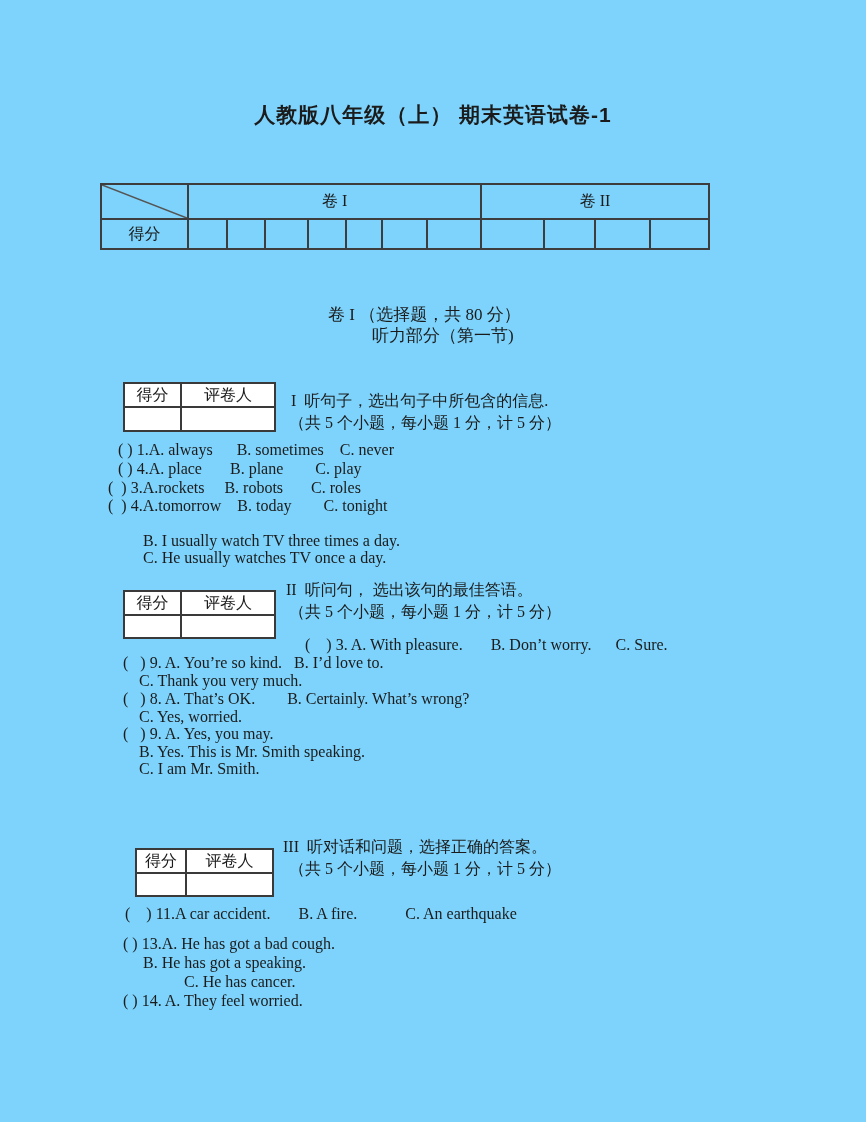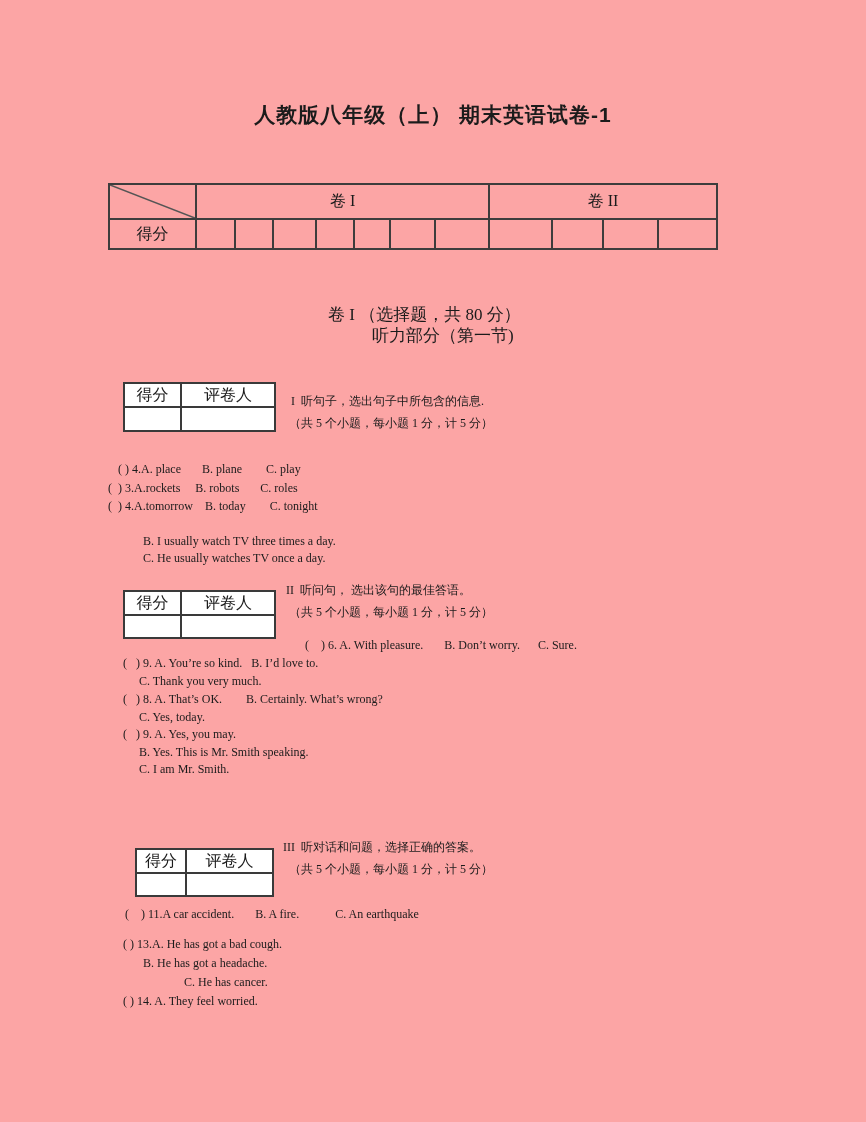--- a/index.html
+++ b/index.html
@@ -1,49 +1,49 @@
 <!DOCTYPE html>
 <html><head>
 <meta charset="utf-8">
 <style>
   html,body{margin:0;padding:0;background:#e8e8e8;}
   .page{
     position:relative;
     width:866px;height:1122px;
     margin:0 auto;
-    background:#fca5a5;
+    background:#7dd3fc;
     font-family:"Liberation Serif","DejaVu Serif",serif;
     color:#1b1b1b;
     overflow:hidden;
   }
   .title{
     position:absolute;top:101px;left:0;width:866px;
     text-align:center;
     font-family:"Liberation Sans","DejaVu Sans",sans-serif;
     font-weight:bold;font-size:21px;letter-spacing:1px;
   }
   
   .sum-table{
     position:absolute;left:100px;top:183px;width:608px;
-    border-collapse:collapse;table-layout:fixed;margin-left:8px;
+    border-collapse:collapse;table-layout:fixed;
   }
   .sum-table td{
     border:2px solid #3d3d3d;
     text-align:center;vertical-align:middle;
     font-size:16px;padding:0;
   }
   .sum-table .r1 td{height:33px;}
   .sum-table .r2 td{height:28px;letter-spacing:2px;}
   .sum-table .r3 td{height:28px;}
   .corner{position:relative;}
   .corner svg{position:absolute;left:0;top:0;width:100%;height:100%;display:block;}
   
   .ln{
     position:absolute;
-    font-size:12px;line-height:18px;
+    font-size:16px;line-height:18px;
     white-space:pre;
   }
   .heading{font-size:17px;}
   
   .score-box{
     position:absolute;
     border:2px solid #3a3a3a;
     display:grid;
     background:#fff;
   }
@@ -109,54 +109,55 @@
   <div class="score-box" style="left:123px;top:382px;width:149px;height:46px;grid-template-columns:57px 1fr;grid-template-rows:24px 1fr">
     <div class="sb-cell sb-r sb-b">得分</div>
     <div class="sb-cell sb-b">评卷人</div>
     <div class="sb-cell sb-r"></div>
     <div class="sb-cell"></div>
   </div>
 
   <div class="ln" style="left:291px;top:392px">I  听句子，选出句子中所包含的信息.</div>
   <div class="ln" style="left:289px;top:414px">（共 5 个小题，每小题 1 分，计 5 分）</div>
 
+  <div class="ln" style="left:118px;top:441px">( ) 1.A. always      B. sometimes    C. never</div>
   <div class="ln" style="left:118px;top:460px">( ) 4.A. place       B. plane        C. play</div>
   <div class="ln" style="left:108px;top:479px">(  ) 3.A.rockets     B. robots       C. roles</div>
   <div class="ln" style="left:108px;top:497px">(  ) 4.A.tomorrow    B. today        C. tonight</div>
   <div class="ln" style="left:143px;top:532px">B. I usually watch TV three times a day.</div>
   <div class="ln" style="left:143px;top:549px">C. He usually watches TV once a day.</div>
 
   <div class="score-box" style="left:123px;top:590px;width:149px;height:45px;grid-template-columns:57px 1fr;grid-template-rows:24px 1fr">
     <div class="sb-cell sb-r sb-b">得分</div>
     <div class="sb-cell sb-b">评卷人</div>
     <div class="sb-cell sb-r"></div>
     <div class="sb-cell"></div>
   </div>
 
   <div class="ln" style="left:286px;top:581px">II  听问句， 选出该句的最佳答语。</div>
   <div class="ln" style="left:289px;top:603px">（共 5 个小题，每小题 1 分，计 5 分）</div>
 
-  <div class="ln" style="left:305px;top:636px">(    ) 6. A. With pleasure.       B. Don’t worry.      C. Sure.</div>
+  <div class="ln" style="left:305px;top:636px">(    ) 3. A. With pleasure.       B. Don’t worry.      C. Sure.</div>
   <div class="ln" style="left:123px;top:654px">(   ) 9. A. You’re so kind.   B. I’d love to.</div>
   <div class="ln" style="left:139px;top:672px">C. Thank you very much.</div>
   <div class="ln" style="left:123px;top:690px">(   ) 8. A. That’s OK.        B. Certainly. What’s wrong?</div>
-  <div class="ln" style="left:139px;top:708px">C. Yes, today.</div>
+  <div class="ln" style="left:139px;top:708px">C. Yes, worried.</div>
   <div class="ln" style="left:123px;top:725px">(   ) 9. A. Yes, you may.</div>
   <div class="ln" style="left:139px;top:743px">B. Yes. This is Mr. Smith speaking.</div>
   <div class="ln" style="left:139px;top:760px">C. I am Mr. Smith.</div>
 
   <div class="score-box" style="left:135px;top:848px;width:135px;height:45px;grid-template-columns:50px 1fr;grid-template-rows:24px 1fr">
     <div class="sb-cell sb-r sb-b">得分</div>
     <div class="sb-cell sb-b">评卷人</div>
     <div class="sb-cell sb-r"></div>
     <div class="sb-cell"></div>
   </div>
 
   <div class="ln" style="left:283px;top:838px">III  听对话和问题，选择正确的答案。</div>
   <div class="ln" style="left:289px;top:860px">（共 5 个小题，每小题 1 分，计 5 分）</div>
 
   <div class="ln" style="left:125px;top:905px">(    ) 11.A car accident.       B. A fire.            C. An earthquake</div>
   <div class="ln" style="left:123px;top:935px">( ) 13.A. He has got a bad cough.</div>
-  <div class="ln" style="left:143px;top:954px">B. He has got a headache.</div>
+  <div class="ln" style="left:143px;top:954px">B. He has got a speaking.</div>
   <div class="ln" style="left:184px;top:973px">C. He has cancer.</div>
   <div class="ln" style="left:123px;top:992px">( ) 14. A. They feel worried.</div>
 
 </div>
 
 </body></html>

